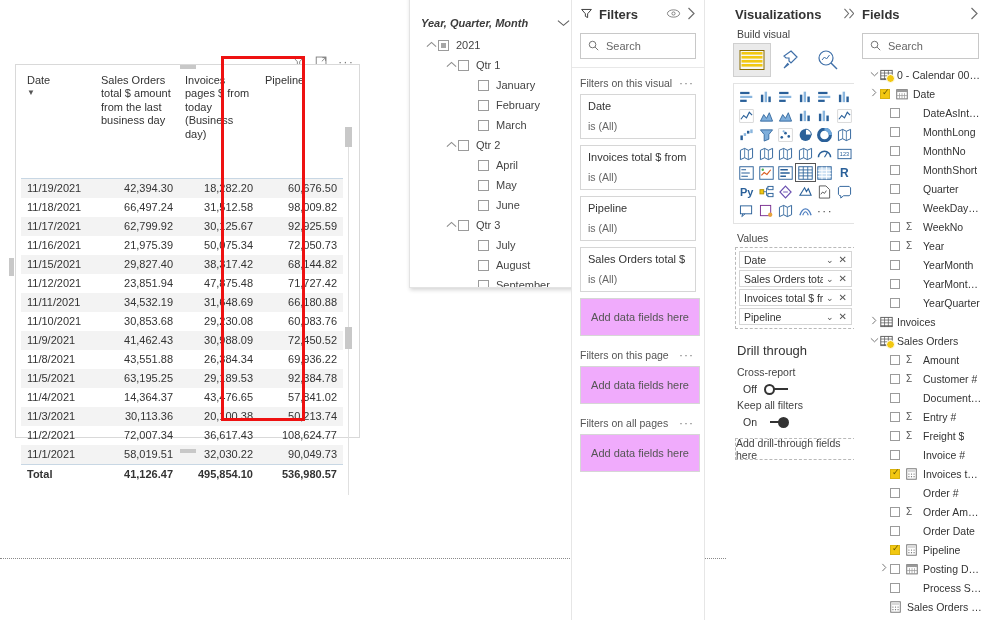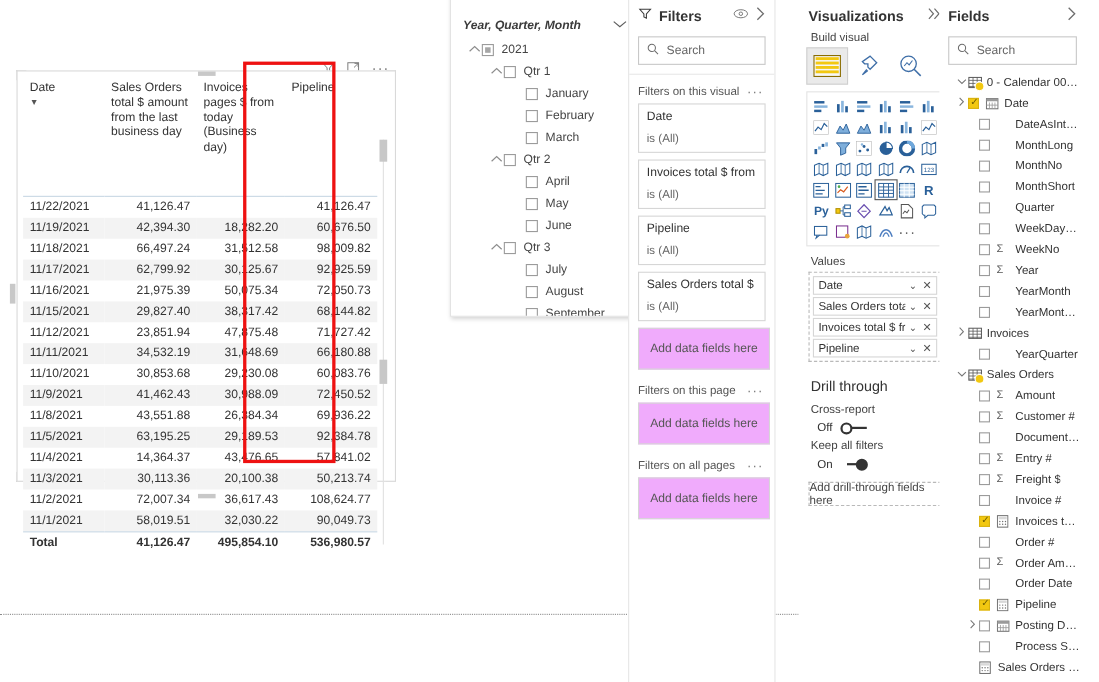--- a/index.html
+++ b/index.html
@@ -187,26 +187,20 @@
             <th>
               <span>Date</span>
               <span class="sort-caret">▼</span>
             </th>
             <th class="num">Sales Orders total $ amount from the last business day</th>
             <th class="num">Invoices pages $ from today (Business day)</th>
             <th class="num">Pipeline</th>
           </tr>
         </thead>
         <tbody>
-            <tr class="">
-              <td class="">11/22/2021</td>
-              <td class="num">41,126.47</td>
-              <td class="num"></td>
-              <td class="num">41,126.47</td>
-            </tr>
             <tr class="band">
               <td class="">11/19/2021</td>
               <td class="num">42,394.30</td>
               <td class="num">18,282.20</td>
               <td class="num">60,676.50</td>
             </tr>
             <tr class="">
               <td class="">11/18/2021</td>
               <td class="num">66,497.24</td>
               <td class="num">31,512.58</td>
@@ -940,37 +934,37 @@
         <span class="fcb"></span>
         <span class="ficon"></span>
         <span class="fname">YearMonth</span>
       </div>
       <div class="frow lvl2">
         <span class="fchev"></span>
         <span class="fcb"></span>
         <span class="ficon"></span>
         <span class="fname">YearMonthNo</span>
       </div>
+      <div class="frow lvl2">
+        <span class="fchev"></span>
+        <span class="fcb"></span>
+        <span class="ficon"></span>
+        <span class="fname">YearQuarter</span>
+      </div>
       <div class="frow lvl0">
         <span class="fchev"><svg width="6" height="9" viewBox="0 0 6 10">
             <path d="M1.2 1L5 5L1.2 9" fill="none" stroke="#777" stroke-width="1.1"></path>
           </svg></span>
         <span class="ficon">
           <svg width="13" height="12" viewBox="0 0 14 13">
             <rect x=".8" y="1.5" width="12.4" height="10" fill="#fff" stroke="#5a5a5a"></rect>
             <path d="M.8 4.4h12.4M.8 7.4h12.4M.8 10.4h12.4M4.9 1.5v10M9 1.5v10" stroke="#5a5a5a" stroke-width=".8"></path>
           </svg>
         </span>
         <span class="fname" style="font-weight: 400;">Invoices</span>
-      </div>
-      <div class="frow lvl2">
-        <span class="fchev"></span>
-        <span class="fcb"></span>
-        <span class="ficon"></span>
-        <span class="fname">YearQuarter</span>
       </div>
       <div class="frow lvl0">
         <span class="fchev"><svg width="9" height="6" viewBox="0 0 10 6">
             <path d="M1 1.2L5 5L9 1.2" fill="none" stroke="#777" stroke-width="1.1"></path>
           </svg></span>
         <span class="ficon tbl-badge">
           <svg width="13" height="12" viewBox="0 0 14 13">
             <rect x=".8" y="1.5" width="12.4" height="10" fill="#fff" stroke="#5a5a5a"></rect>
             <path d="M.8 4.4h12.4M.8 7.4h12.4M.8 10.4h12.4M4.9 1.5v10M9 1.5v10" stroke="#5a5a5a" stroke-width=".8"></path>
           </svg>

